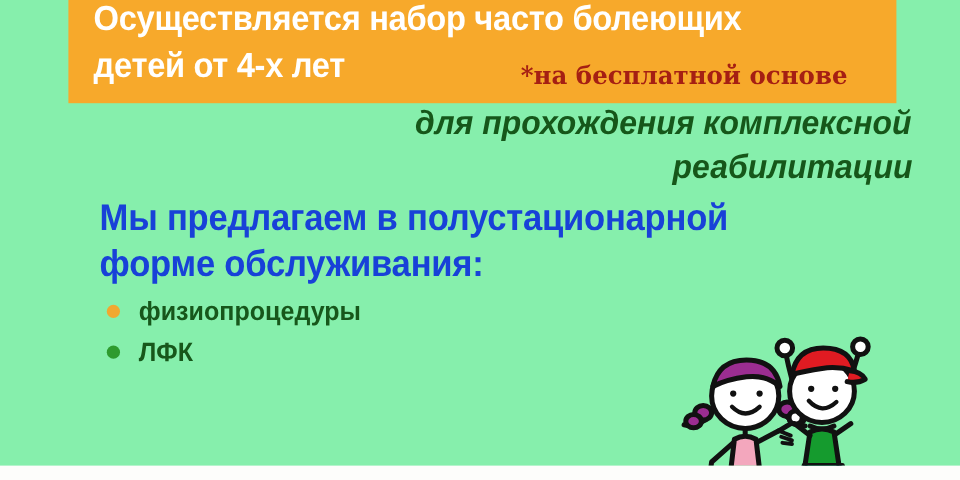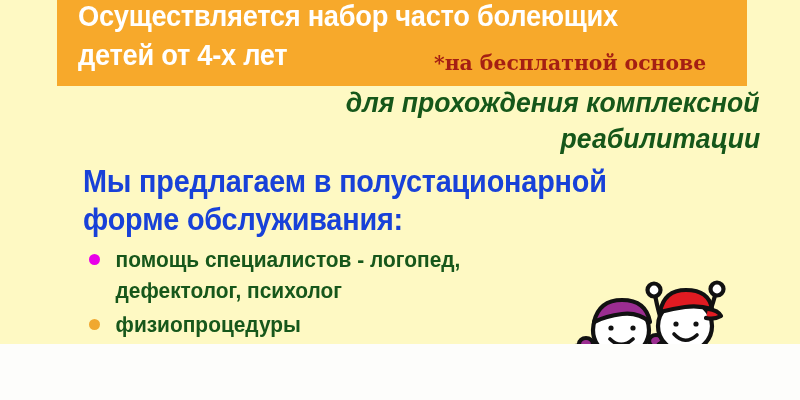--- a/index.html
+++ b/index.html
@@ -11,22 +11,22 @@
     height: 400px;
     background: #fdfdfb;
     font-family: "Liberation Sans", sans-serif;
     overflow: hidden;
     position: relative;
   }
 
   #poster {
     position: relative;
     width: 800px;
-    height: 344px;
-    background: #fef9c3;
+    height: 388px;
+    background: #86efac;
     overflow: hidden;
   }
 
   
   #banner {
     position: absolute;
     left: 57px;
     top: -14px;
     width: 690px;
     height: 100px;
@@ -154,25 +154,20 @@
 
   <div id="green-line1" class="green-line">для прохождения комплексной</div>
   <div id="green-line2" class="green-line">реабилитации</div>
 
   <div id="blue-line1" class="blue-line">Мы предлагаем в полустационарной</div>
   <div id="blue-line2" class="blue-line">форме обслуживания:</div>
 
   <div id="service-list">
 
 
-    <div class="service-item">
-      <span class="bullet-dot" style="background:#e800e8"></span>
-      <span class="service-text">помощь специалистов - логопед,</span>
-      <span class="service-text cont">дефектолог, психолог</span>
-    </div>
 
     <div class="service-item">
       <span class="bullet-dot" style="background:#f0a830"></span>
       <span class="service-text">физиопроцедуры</span>
     </div>
 
     <div class="service-item">
       <span class="bullet-dot" style="background:#2e9b2e"></span>
       <span class="service-text">ЛФК</span>
     </div>

